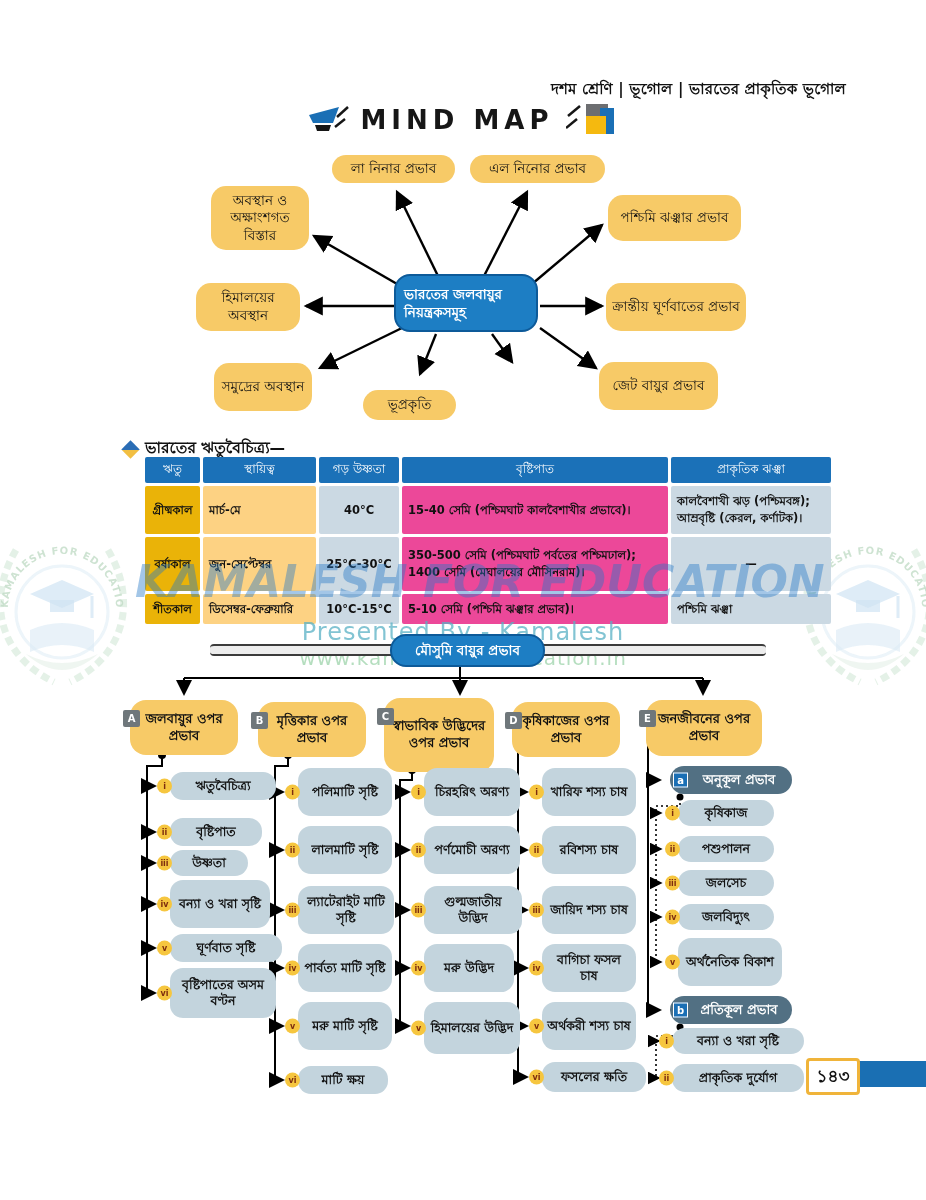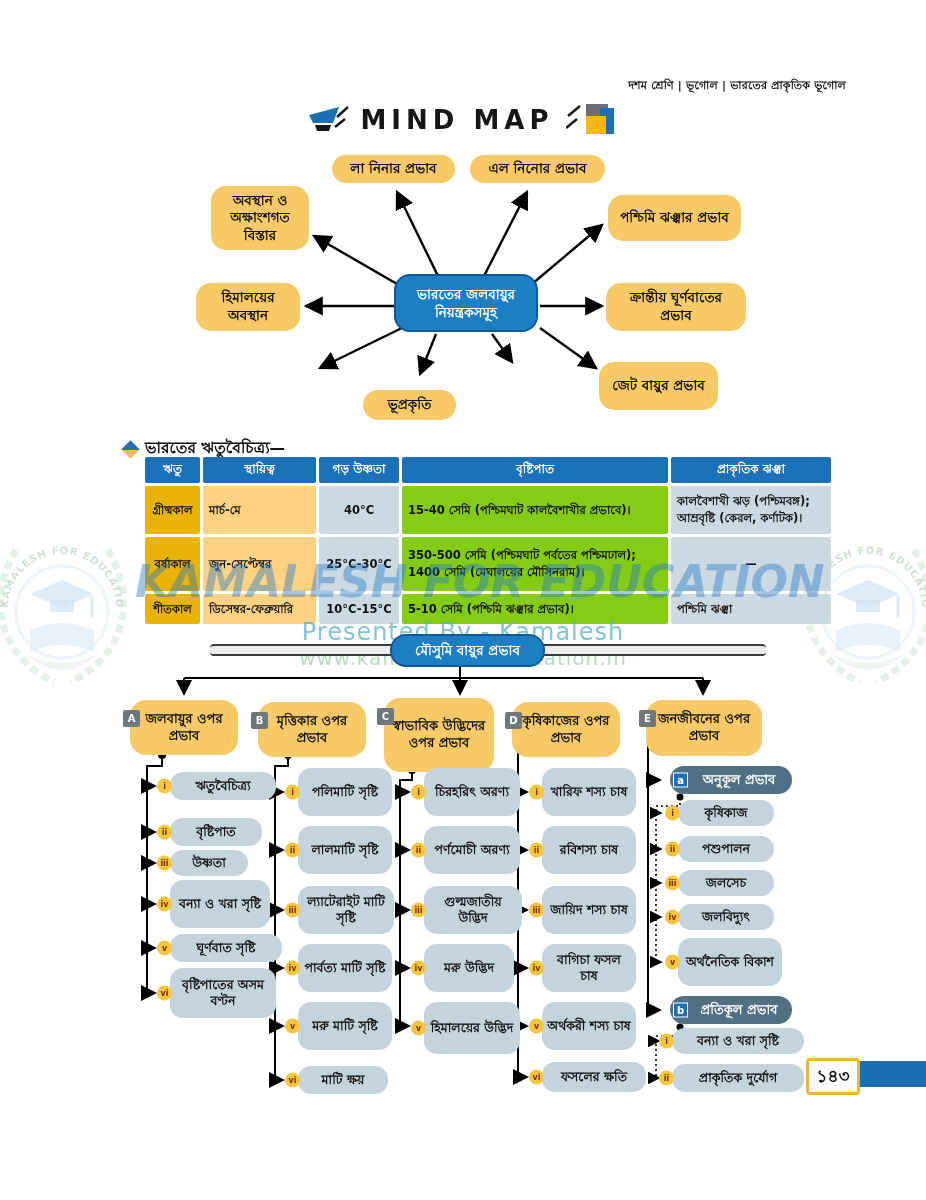--- a/index.html
+++ b/index.html
@@ -1,46 +1,46 @@
 <!DOCTYPE html>
 <html><head>
 <meta charset="utf-8">
 <style>
   html,body{margin:0;padding:0;background:#e9e9e9;}
   .page{position:relative;width:926px;height:1200px;margin:0 auto;background:#ffffff;
         overflow:hidden;font-family:"DejaVu Sans",sans-serif;color:#111;}
   
   .doc-header{position:absolute;top:77px;left:0;right:80px;text-align:right;
-              font-size:11px;font-weight:bold;letter-spacing:.2px;}
+              font-size:15px;font-weight:bold;letter-spacing:.2px;}
   .titlebar{position:absolute;top:102px;left:0;right:0;display:flex;justify-content:center;
             align-items:center;gap:12px;}
   .titlebar .t{font-size:26px;font-weight:bold;letter-spacing:5px;color:#161616;}
   
   .ynode{position:absolute;background:#f7ca67;border-radius:15px;display:flex;align-items:center;
-         justify-content:center;text-align:center;font-weight:bold;font-size:13.5px;line-height:1.3;
+         justify-content:center;text-align:center;font-weight:normal;font-size:13.5px;line-height:1.3;
          padding:3px 6px;box-sizing:border-box;}
   .bnode{position:absolute;background:#1d7ec4;border:2px solid #0d5a99;color:#fff;border-radius:16px;
-         display:flex;align-items:center;justify-content:center;text-align:center;font-weight:bold;
+         display:flex;align-items:center;justify-content:center;text-align:left;font-weight:bold;
          font-size:13.5px;line-height:1.35;box-sizing:border-box;padding:2px 8px;}
   
   .sec-title{position:absolute;left:124px;top:436px;font-size:15.5px;font-weight:bold;
              display:flex;align-items:center;gap:8px;}
   .diamond{width:13px;height:13px;transform:rotate(45deg);
            background:linear-gradient(135deg,#2a6db5 50%,#f2bf42 50%);display:inline-block;}
   
   table.season{position:absolute;left:142px;top:454px;border-collapse:separate;border-spacing:3px;
                table-layout:fixed;width:682px;}
-  table.season th{background:#1b71b8;color:#fff;font-size:12px;font-weight:bold;padding:3px 2px;
+  table.season th{background:#1b71b8;color:#fff;font-size:12px;font-weight:normal;padding:3px 2px;
                   border-radius:2px;}
   table.season td{font-size:11.5px;font-weight:bold;padding:2px 6px;vertical-align:middle;
                   line-height:1.45;border-radius:2px;}
   td.c0{background:#eab308;text-align:center;}
   td.c1{background:#fdd283;}
   td.c2{background:#cbd9e3;text-align:center;}
-  td.c3{background:#84cc16;}
+  td.c3{background:#ec4899;}
   td.c4{background:#cbd9e3;}
   td.dash{text-align:center;}
   
   .wm-big{position:absolute;left:135px;top:556px;width:690px;font-size:44px;font-weight:bold;
           font-style:italic;color:rgba(36,118,198,0.42);white-space:nowrap;letter-spacing:0px;}
   .wm-presented{position:absolute;left:0;right:0;top:618px;text-align:center;font-size:24px;
           color:rgba(88,176,196,0.75);letter-spacing:1px;}
   .wm-site{position:absolute;left:0;right:0;top:646px;text-align:center;font-size:20px;
           color:rgba(150,208,164,0.70);letter-spacing:1px;}
   .wm-logo{position:absolute;opacity:.55;}
@@ -209,20 +209,21 @@
     </svg>
   </div>
 
   <div class="bnode" style="left:394px;top:274px;width:144px;height:58px;">ভারতের জলবায়ুর নিয়ন্ত্রকসমূহ</div>
   <div class="ynode" style="left:332px;top:155px;width:123px;height:28px;">লা নিনার প্রভাব</div>
   <div class="ynode" style="left:470px;top:155px;width:135px;height:28px;">এল নিনোর প্রভাব</div>
   <div class="ynode" style="left:211px;top:186px;width:98px;height:64px;">অবস্থান ও অক্ষাংশগত বিস্তার</div>
   <div class="ynode" style="left:608px;top:195px;width:133px;height:46px;">পশ্চিমি ঝঞ্ঝার প্রভাব</div>
   <div class="ynode" style="left:196px;top:283px;width:104px;height:48px;">হিমালয়ের অবস্থান</div>
   <div class="ynode" style="left:606px;top:283px;width:140px;height:48px;">ক্রান্তীয় ঘূর্ণবাতের প্রভাব</div>
+  <div class="ynode" style="left:214px;top:363px;width:98px;height:48px;">সমুদ্রের অবস্থান</div>
   <div class="ynode" style="left:363px;top:378px;width:93px;height:30px;margin-top:12px;">ভূপ্রকৃতি</div>
   <div class="ynode" style="left:599px;top:362px;width:119px;height:48px;">জেট বায়ুর প্রভাব</div>
 
   <div class="sec-title">
     <span class="diamond"></span>
     <span>ভারতের ঋতুবৈচিত্র্য—</span>
   </div>
 
   <table class="season">
     <colgroup>

